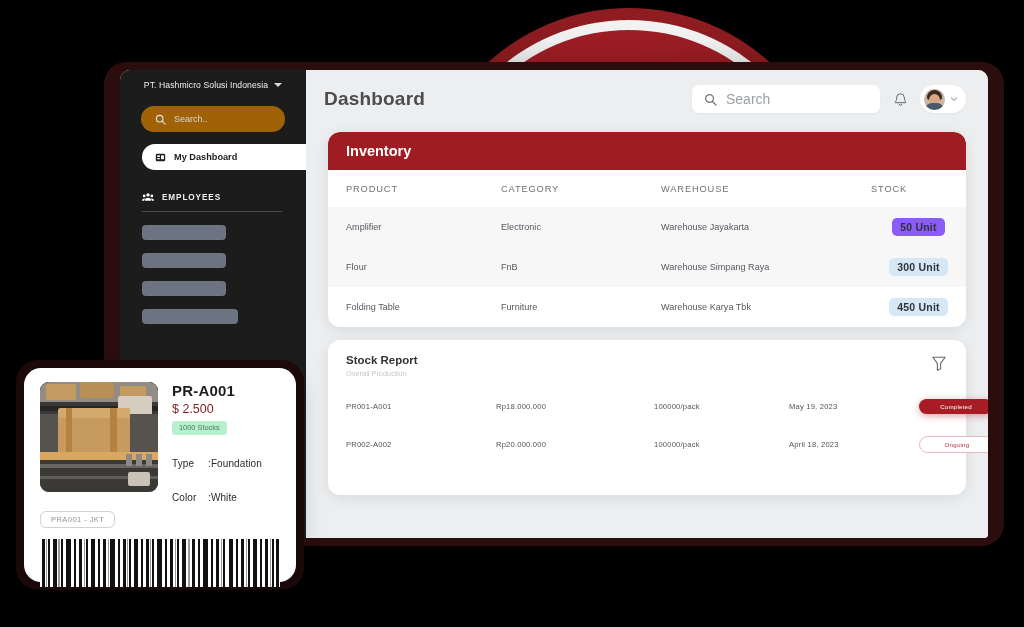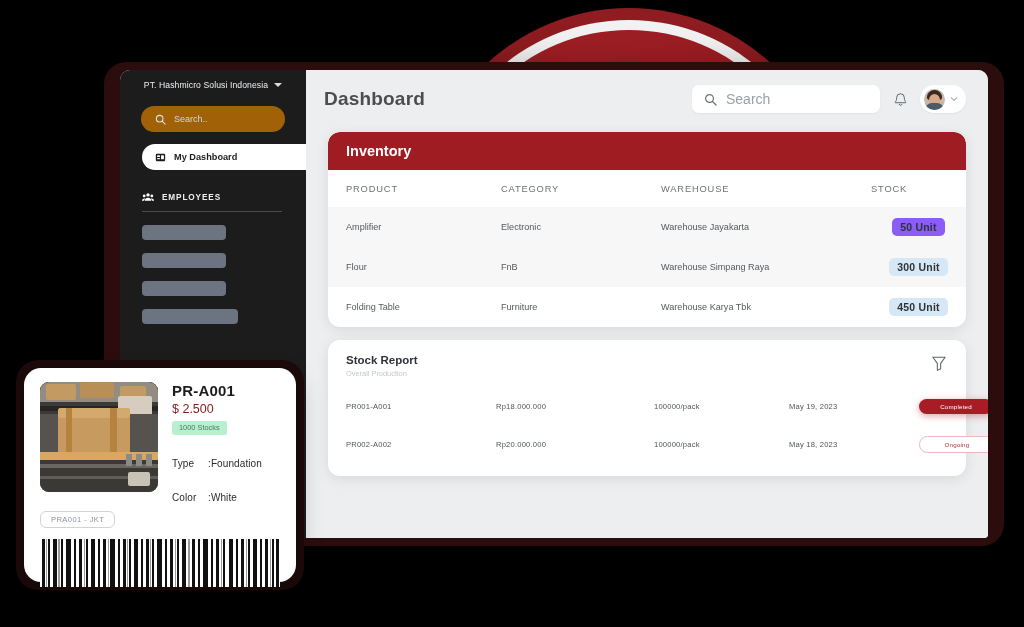--- a/index.html
+++ b/index.html
@@ -144,21 +144,21 @@
   th.c4{padding-right:44px !important;text-align:right;}
   .badge{
     display:inline-block;padding:3px 8px;border-radius:5px;font-size:10.5px;font-weight:600;
     color:#2f3337;letter-spacing:.2px;
   }
   .b-amber{background:#8b5cf6;}
   .b-pink{background:#fbdde4;}
   .b-blue{background:#d6e8f6;}
 
   
-  .sr-card{margin-top:13px;padding:14px 18px 12px 18px;box-sizing:border-box;}
+  .sr-card{margin-top:13px;padding:14px 18px 31px 18px;box-sizing:border-box;}
   .sr-head{display:flex;align-items:flex-start;}
   .sr-title{font-size:11.5px;font-weight:700;color:#2f3337;}
   .sr-sub{font-size:7.4px;color:#c3c7cb;margin-top:3px;}
   .funnel{margin-left:auto;width:18px;height:18px;}
   table.sr{width:100%;border-collapse:collapse;table-layout:fixed;margin-top:10px;}
   table.sr td{font-size:7.6px;color:#4f5358;padding:11px 0;letter-spacing:.2px;}
   .s1{width:150px;}
   .s2{width:158px;}
   .s3{width:135px;}
   .s4{width:130px;}
@@ -358,21 +358,21 @@
                 <td class="s2">Rp18.000.000</td>
                 <td class="s3">100000/pack</td>
                 <td class="s4">May 19, 2023</td>
                 <td class="s5"><span class="pill pill-done">Completed</span></td>
                 <td class="dots">•••</td>
               </tr>
               <tr>
                 <td class="s1">PR002-A002</td>
                 <td class="s2">Rp20.000.000</td>
                 <td class="s3">100000/pack</td>
-                <td class="s4">May 18, 2023</td>
+                <td class="s4">April 18, 2023</td>
                 <td class="s5"><span class="pill pill-on">Ongoing</span></td>
                 <td class="dots">•••</td>
               </tr>
             </tbody>
           </table>
         </div>
 
       </section>
     </div>
   </div>

